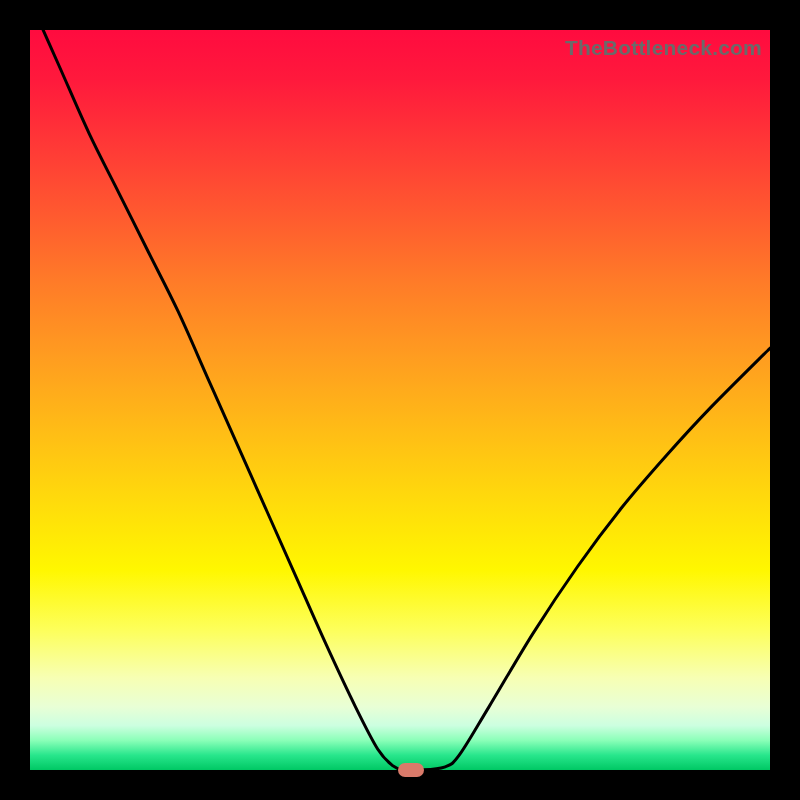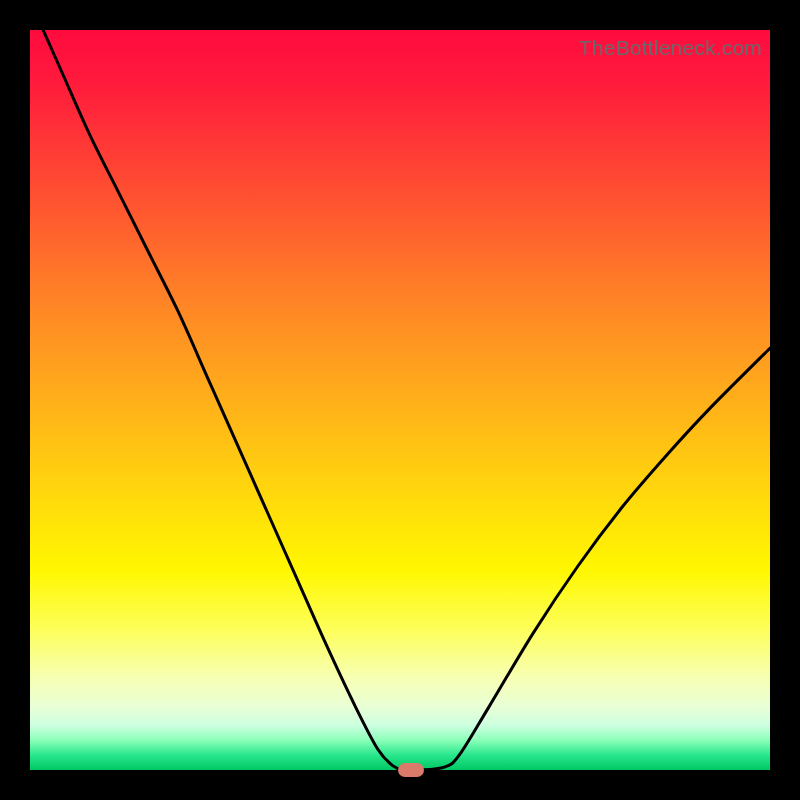--- a/index.html
+++ b/index.html
@@ -40,21 +40,21 @@
       #8affb8 96%,
       #28e68c 98%,
       #00c864 100%);
   }
   .watermark {
     position: absolute;
     top: 6px;
     right: 8px;
     color: #6a6a6a;
     font-size: 21px;
-    font-weight: 400;
+    font-weight: 700;
     letter-spacing: 0.2px;
     user-select: none;
   }
   svg.curve {
     position: absolute;
     left: 0;
     top: 0;
     width: 740px;
     height: 740px;
     overflow: visible;

